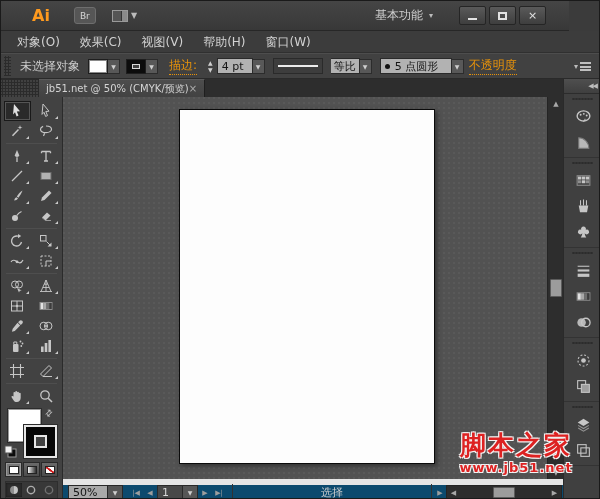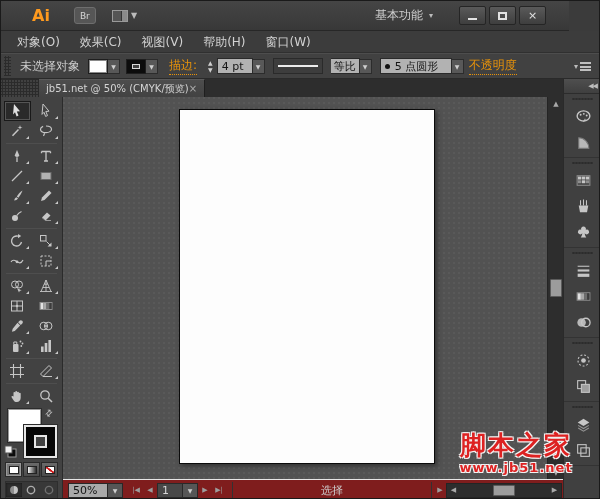--- a/index.html
+++ b/index.html
@@ -146,21 +146,21 @@
   .ps-header { height:15px; background:linear-gradient(#4f4f4f,#3f3f3f);
     border-bottom:1px solid #2c2c2c; display:flex; align-items:center;
     justify-content:flex-end; padding-right:4px; color:#bdbdbd; font-size:7px;
     letter-spacing:-1px; }
   .grip-row { height:8px; margin:1px 8px 0 8px;
     background:radial-gradient(circle at 1.5px 4px,#2c2c2c 1px,transparent 1.4px) 0 0/3px 8px; }
   .panel-group { border-bottom:1px solid #333; padding-bottom:2px; }
   .panel-icon { width:38px; height:26px; display:flex; align-items:center; justify-content:center; }
   
   .statusbar { position:absolute; left:62px; top:478px; width:500px; height:21px;
-    background:#7f1d1d; border-top:1px solid #e5e5e5; display:flex; align-items:center;
+    background:#0c4a6e; border-top:6px solid #e5e5e5; display:flex; align-items:center;
     padding-left:5px; }
   .zoom-field { width:40px; height:15px; background:#a9a9a9; border:1px solid #282828;
     color:#141414; font-size:11px; display:flex; align-items:center; padding-left:4px; }
   .sb-drop { width:15px; height:15px; background:#565656; border:1px solid #282828;
     border-left:none; color:#cfcfcf; font-size:6px; display:flex; align-items:center;
     justify-content:center; }
   .sb-nav { display:flex; align-items:center; margin-left:6px; }
   .sb-nav-btn { width:14px; height:15px; color:#9d9d9d; font-size:7px; display:flex;
     align-items:center; justify-content:center; }
   .ab-field { width:26px; height:15px; background:#484848; border:1px solid #2a2a2a;

